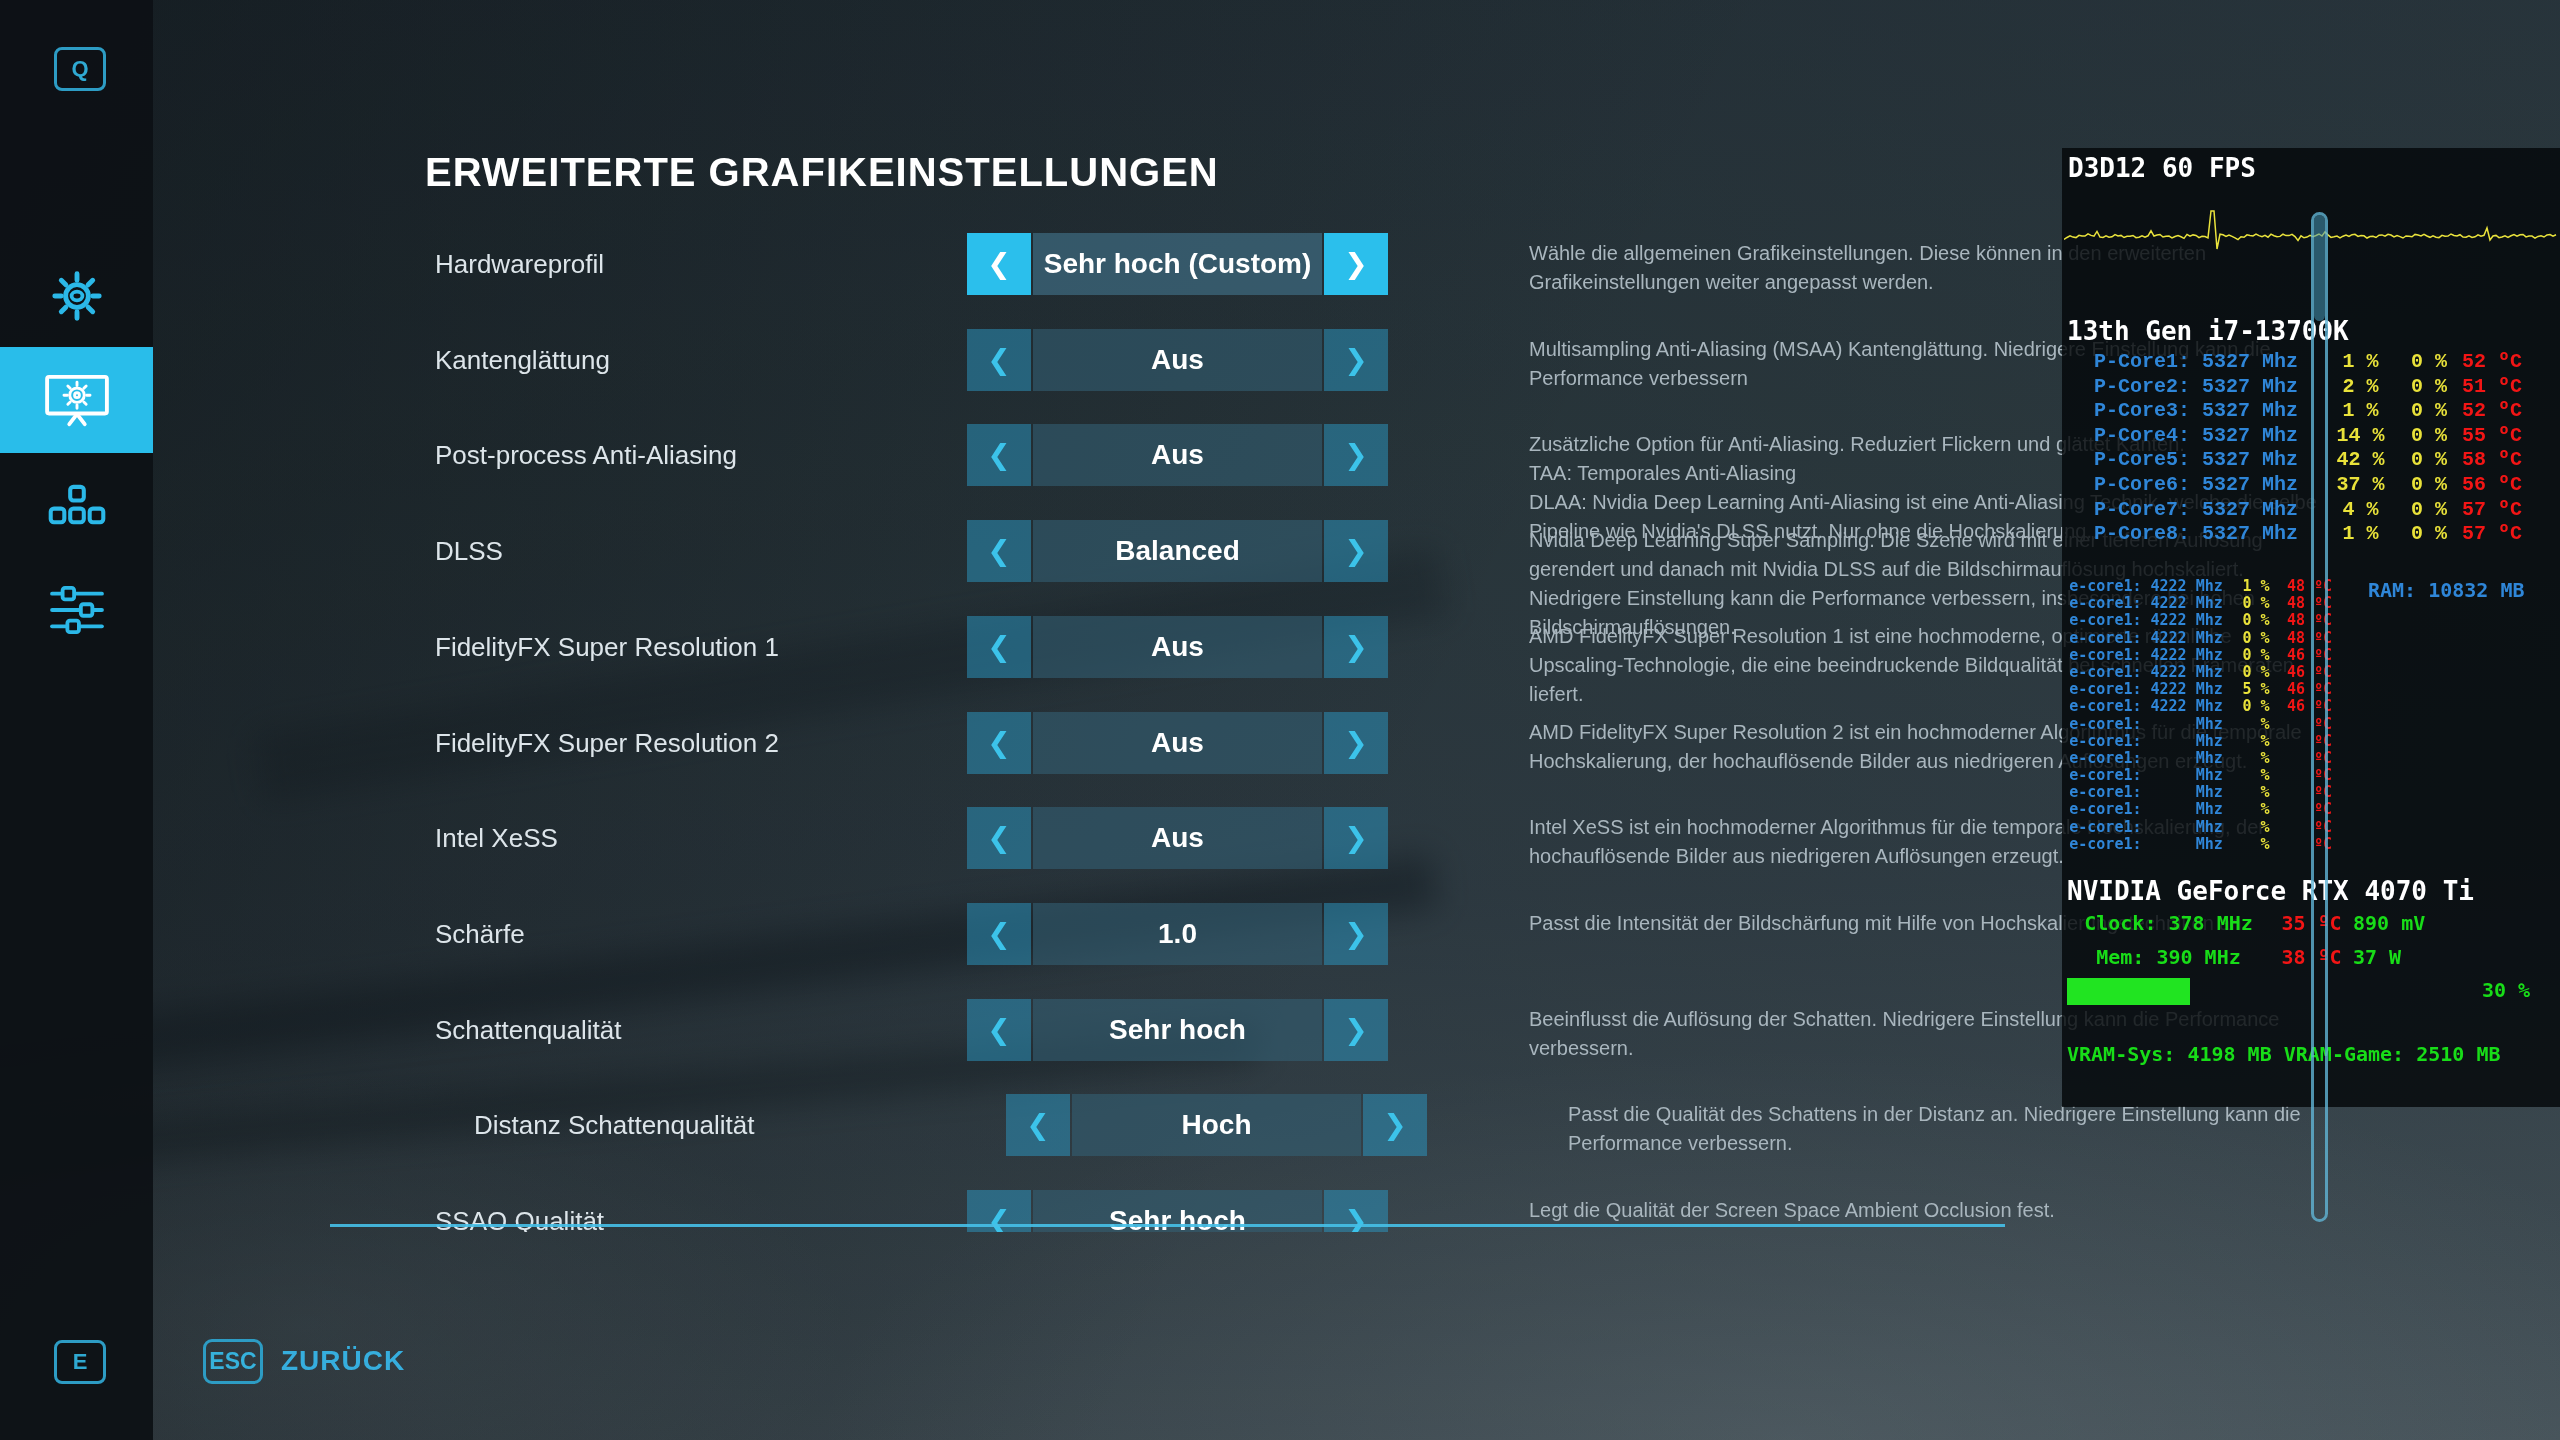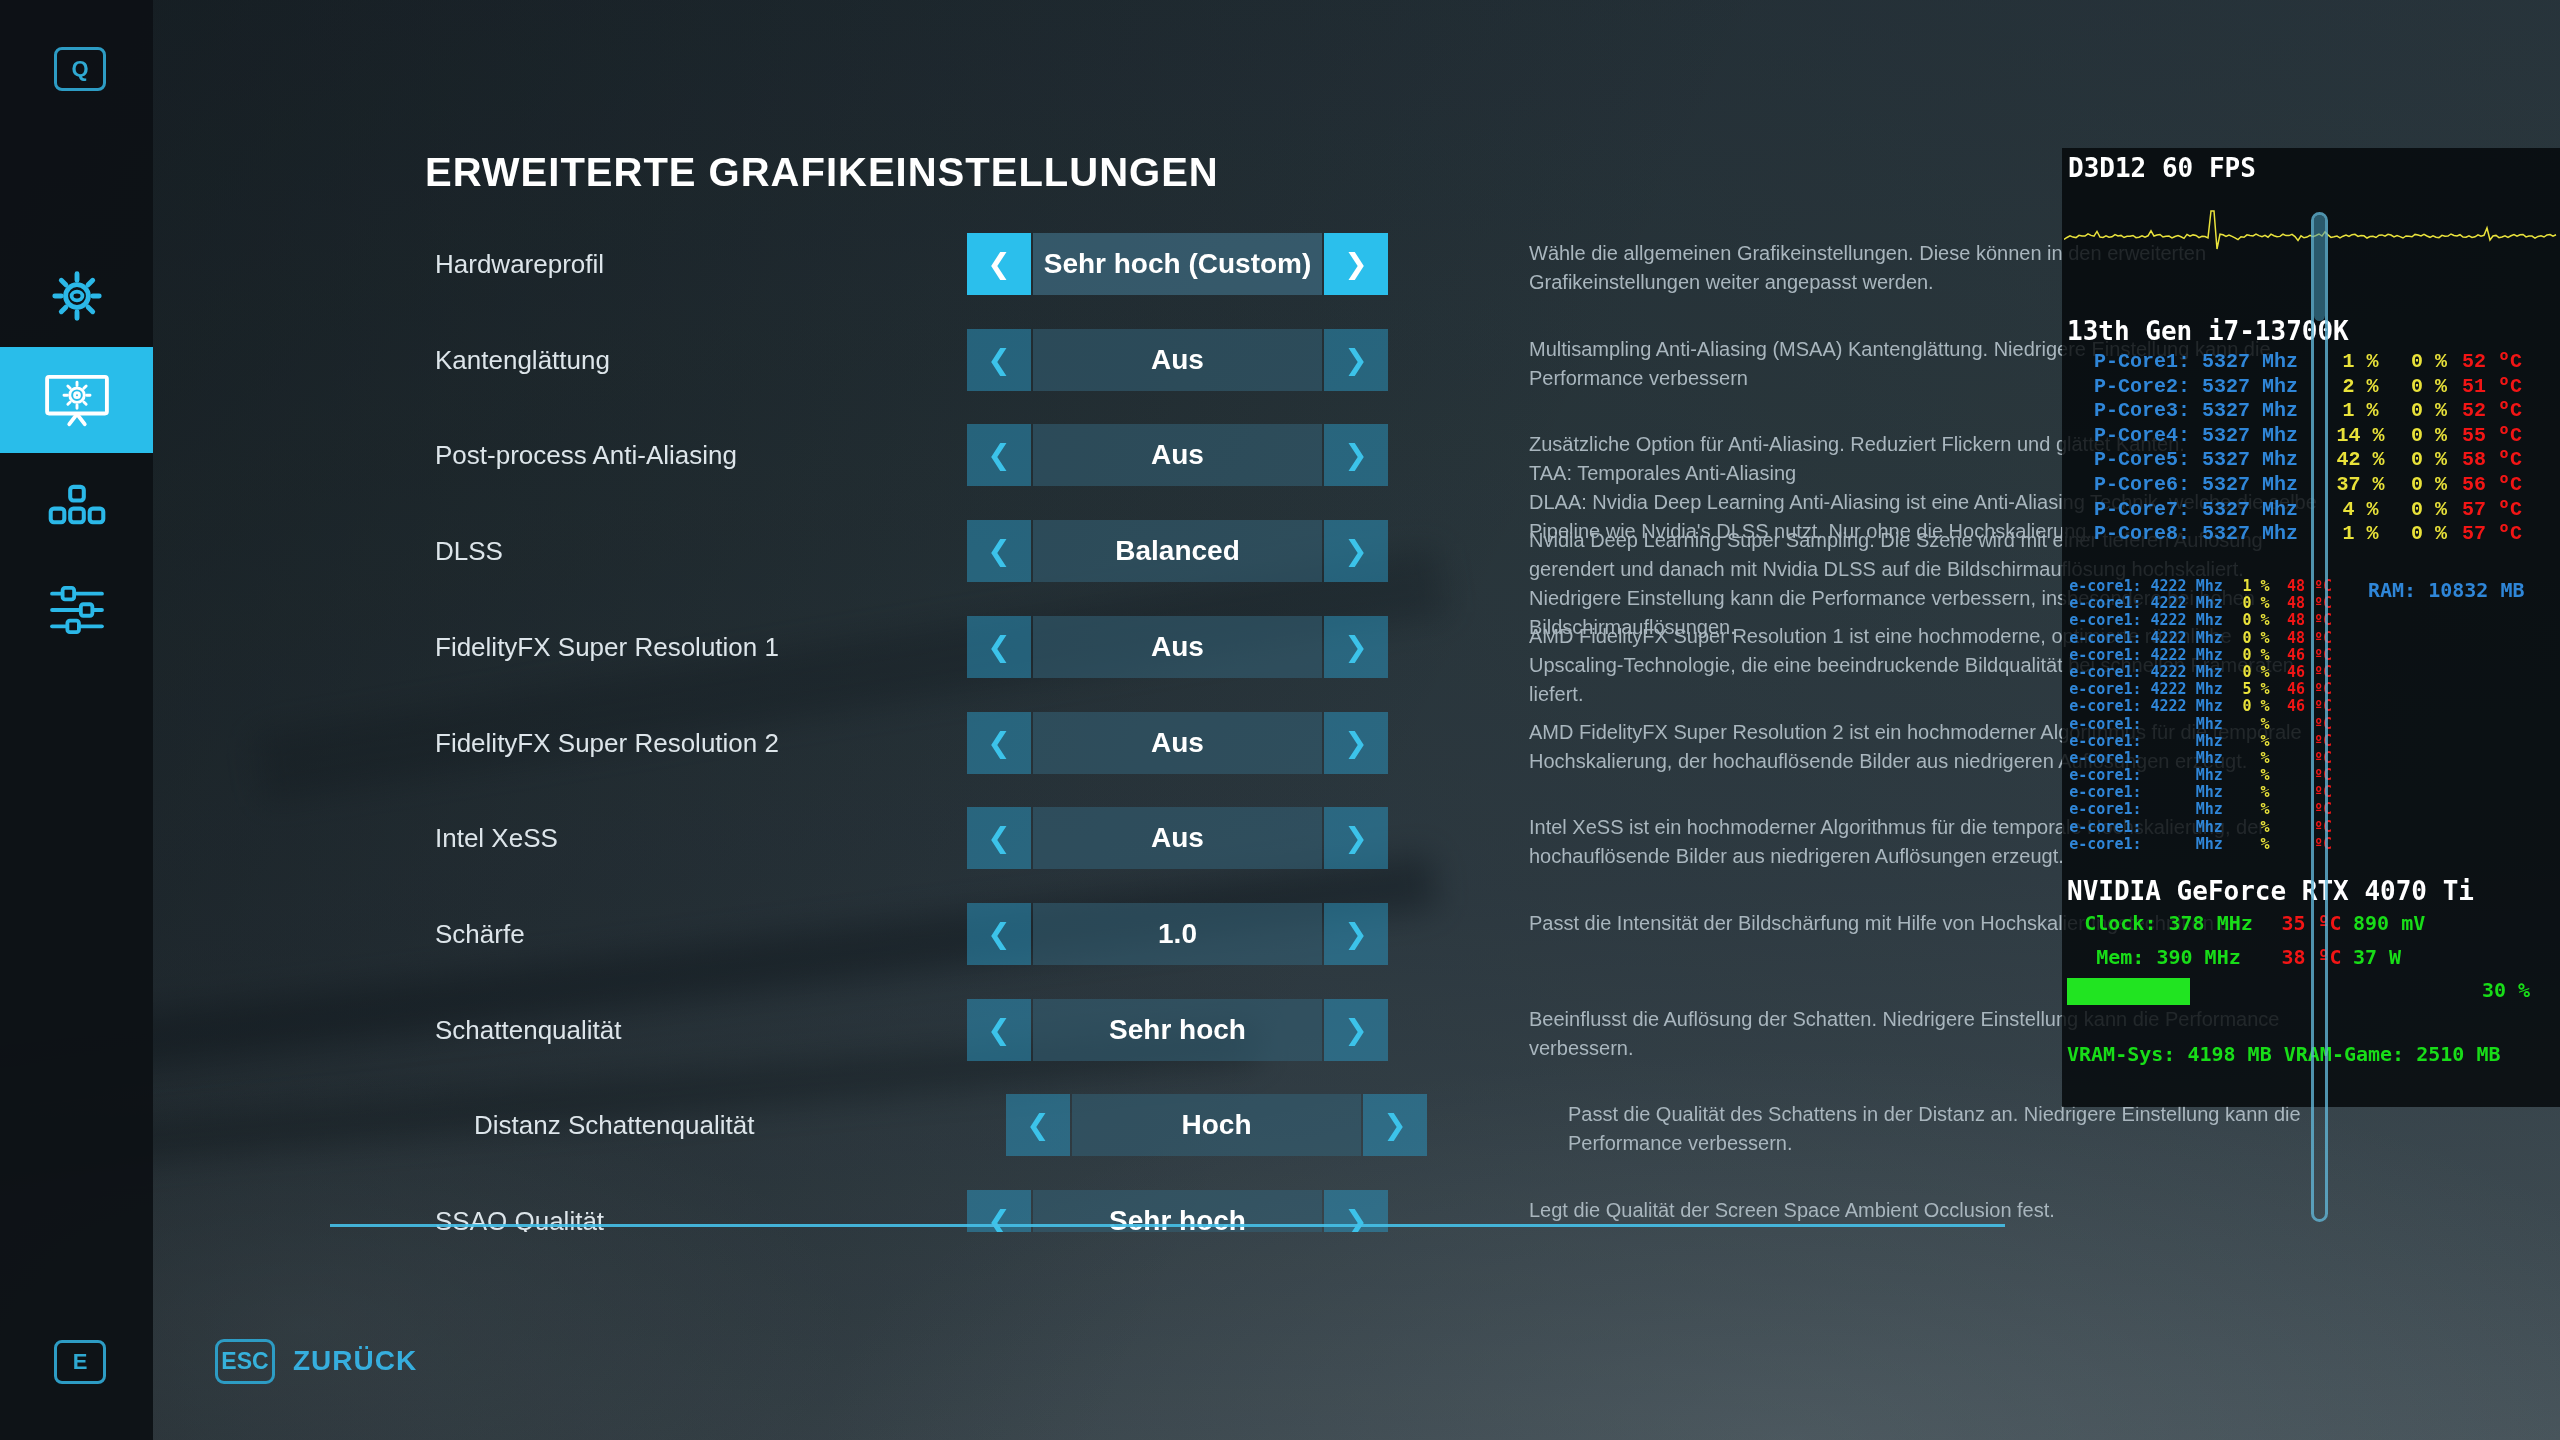--- a/index.html
+++ b/index.html
@@ -40,21 +40,21 @@
   .arrow .chev{font-size:28px;line-height:62px;color:#3cc3ea;font-family:"DejaVu Sans",sans-serif;}
   .valuebox{flex:1 1 auto;margin:0 2px;background:rgba(52,96,118,.58);display:flex;align-items:center;justify-content:center;
     font-size:28px;font-weight:bold;color:#ffffff;}
   .srow.focused .arrow{background:#2bbfec;}
   .srow.focused .arrow .chev{color:#ffffff;}
   .srow.focused .valuebox{background:rgba(66,116,140,.62);}
   .sdesc{position:absolute;left:1519px;top:6px;width:800px;font-size:20px;line-height:29px;color:#a9b6be;white-space:pre-line;}
   #divider{position:absolute;left:330px;top:1224px;width:1675px;height:3px;background:rgba(70,192,232,.9);}
 
   
-  #footer{position:absolute;left:215px;top:1338px;height:46px;display:flex;align-items:center;text-align:center;}
+  #footer{position:absolute;left:203px;top:1338px;height:46px;display:flex;align-items:center;text-align:center;}
   #esc-badge{width:60px;height:45px;border:3px solid #2d9cc4;border-radius:9px;box-sizing:border-box;
     color:#36b2dc;font-size:23px;font-weight:bold;display:flex;align-items:center;justify-content:center;}
   #back-label{margin-left:18px;font-size:28px;font-weight:bold;color:#36aede;letter-spacing:1px;}
 
   
   #osd{position:absolute;left:2062px;top:148px;width:498px;height:959px;background:rgba(4,7,10,.82);
     font-family:"DejaVu Sans Mono",monospace;font-weight:bold;}
   #osd .abs{position:absolute;white-space:pre;text-align:center;}
   #osd-fps{left:6px;top:5px;font-size:26px;color:#ffffff;}
   #ft-graph{position:absolute;left:2px;top:58px;}

